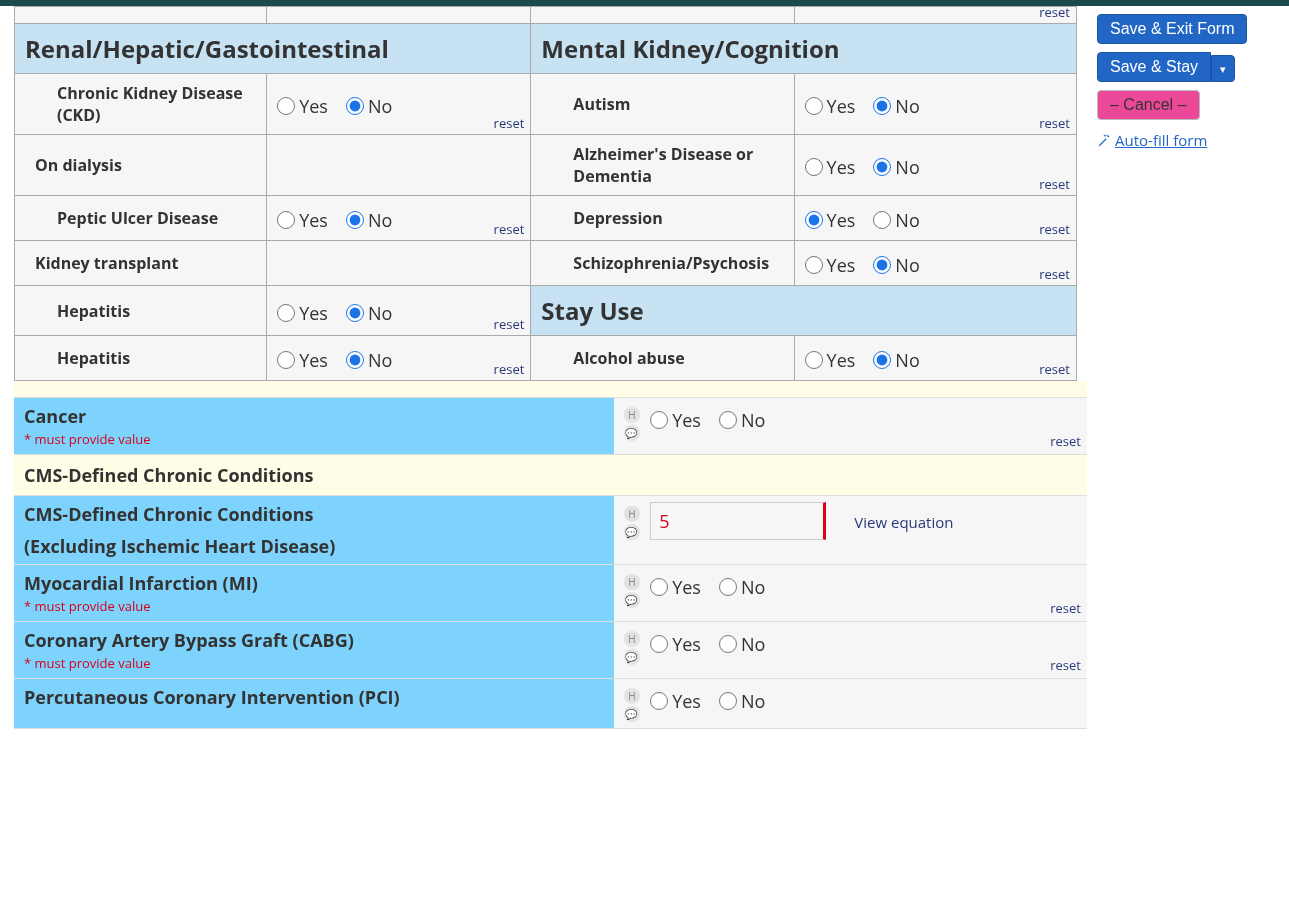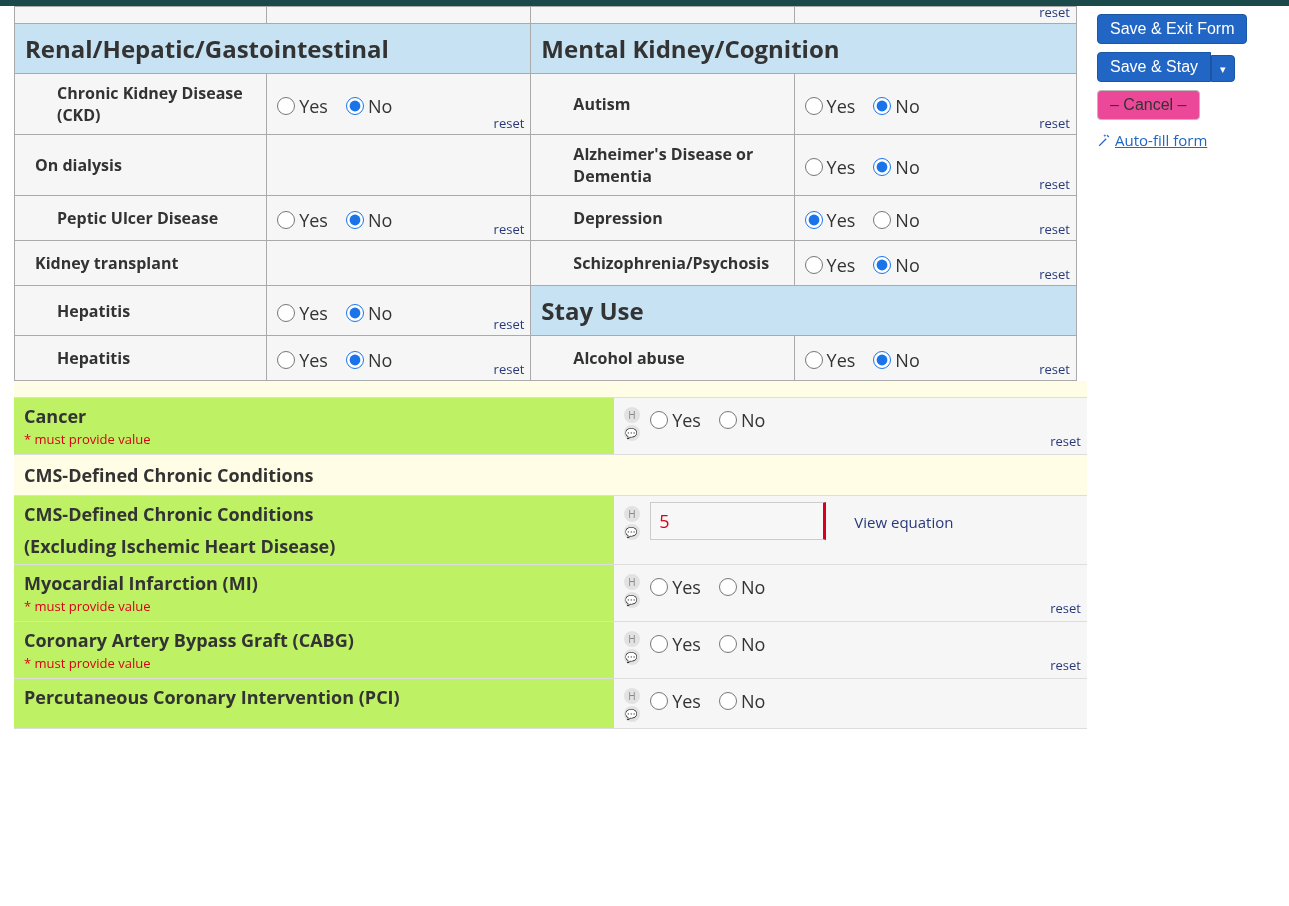--- a/index.html
+++ b/index.html
@@ -21,21 +21,21 @@
   input[type=radio] { width:18px; height:18px; accent-color:#1a73e8; margin:0; }
   .reset-link { position:absolute; right:6px; bottom:2px; color:#28397a; font-size:13px; cursor:pointer; }
   .highlight-cell { outline:3px solid #2e6bbf; outline-offset:-2px; }
   td.thin-row { padding:2px 10px; }
 
   
   .flat { width:1073px; border-collapse:collapse; margin-top:0; }
   .flat td { border-bottom:1px solid #ddd; padding:6px 10px; vertical-align:top; }
   .flat .spacer-row td { background:#fffde6; height:16px; padding:0; }
   .flat .banner td { background:#fffde6; font-weight:700; font-size:18px; padding:8px 10px; }
-  .flat .qlabel { width:600px; font-weight:700; font-size:18px; background:#bef264; }
+  .flat .qlabel { width:600px; font-weight:700; font-size:18px; background:#7dd3fc; }
   .flat .qvalue { background:#f6f6f6; position:relative; }
   .must { color:#d9001b; font-size:13px; font-weight:400; display:block; margin-top:2px; }
   .q-sub { font-weight:700; font-size:18px; display:block; margin-top:8px; }
   .iconstack { display:inline-flex; flex-direction:column; margin-right:6px; vertical-align:middle; gap:2px; }
   .iconstack span { width:16px; height:16px; border-radius:50%; background:#e2e2e2; color:#888; font-size:10px; display:flex; align-items:center; justify-content:center; }
   .calc-box { display:inline-block; width:176px; border:1px solid #ccc; border-right:3px solid #d9001b; background:#f7f7f7; padding:6px 8px; color:#d9001b; font-size:18px; }
   .view-eq { color:#28397a; font-size:15px; margin-left:24px; cursor:pointer; }
   .flat .reset-link2 { position:absolute; right:6px; bottom:4px; color:#28397a; font-size:13px; cursor:pointer; }
 
   

